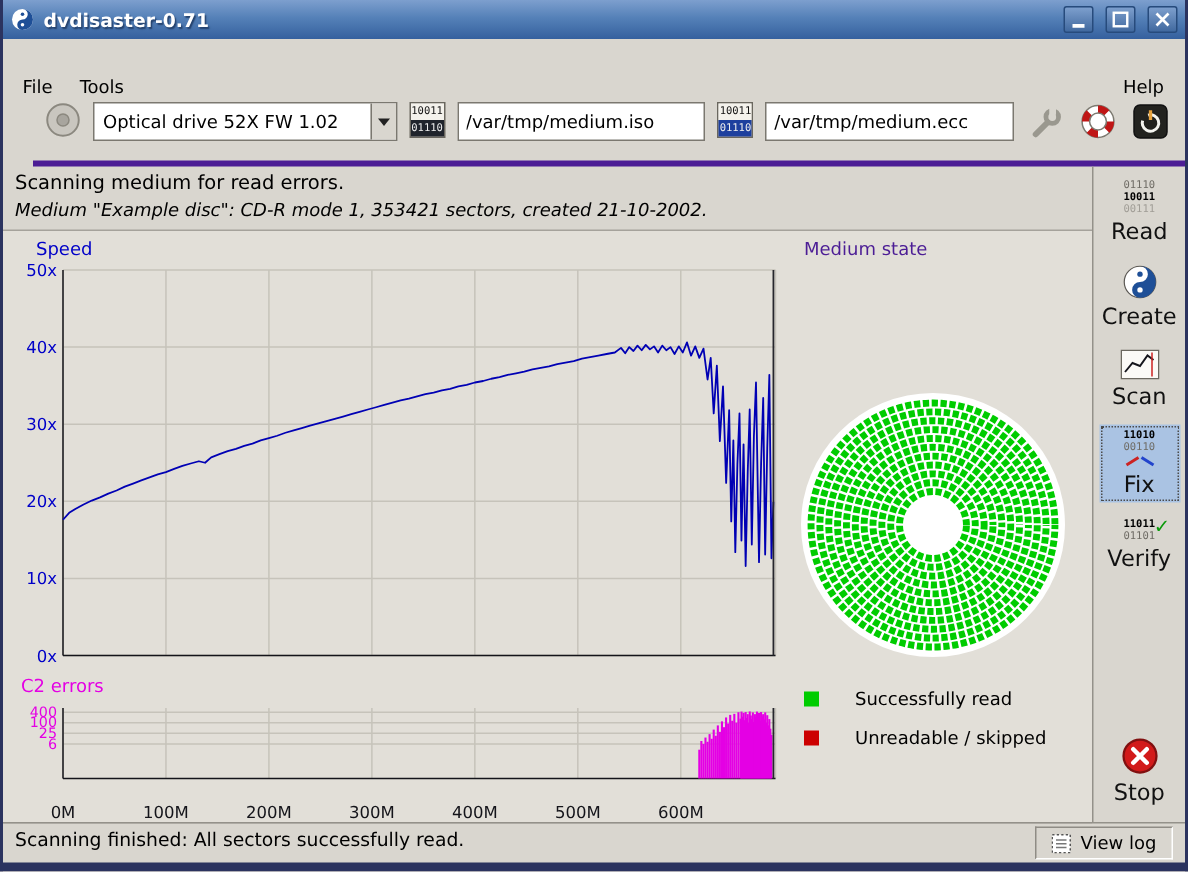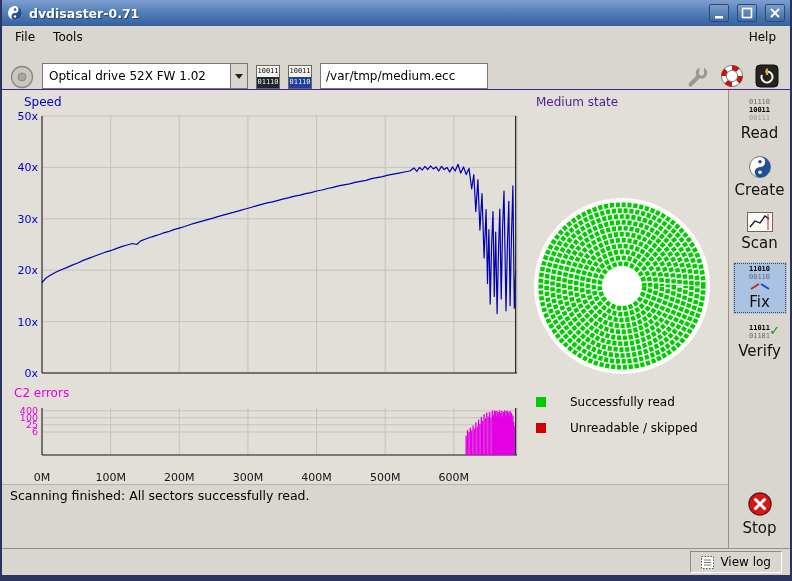--- a/index.html
+++ b/index.html
@@ -12,26 +12,26 @@
 
   
   .titlebar { flex:0 0 26px; background:linear-gradient(to bottom,#7d9fce 0%,#5581b8 45%,#35609e 100%);
     display:flex; align-items:center; padding:0 5px; gap:6px; }
   .title { color:#fff; font-weight:bold; font-size:12.5px; text-shadow:1px 1px 1px #23406b; white-space:nowrap; }
   .titlebar .spacer { flex:1; }
   .tb-btn { width:20px; height:18px; display:flex; align-items:center; justify-content:center;
     background:linear-gradient(to bottom,#7d9fcd,#41699f); border:1px solid #274b7c; border-radius:2px; margin-left:2px; }
 
   
-  .menubar { flex:0 0 21px; display:flex; align-items:center; font-size:12px; padding:0 4px; }
+  .menubar { flex:0 0 21px; display:flex; align-items:center; font-size:12px; padding:0 4px;margin-top:21px; }
   .menu-item { padding:2px 9px; }
   .menu-help { margin-left:auto; padding:2px 10px; }
 
   
-  .toolbar { flex:0 0 43px; display:flex; align-items:flex-end; padding:0 8px; gap:8px; border-bottom:1px solid #4c1d95; }
+  .toolbar { flex:0 0 43px; display:flex; align-items:flex-start; padding:0 8px; gap:8px; border-bottom:4px solid #4c1d95;margin-left:20px; }
   .combo { height:26px; width:206px; display:flex; border:1px solid #7b7870; background:#fff; }
   .combo-text { flex:1; font-size:12px; padding:5px 6px; white-space:nowrap; overflow:hidden; }
   .combo-arrow { width:17px; background:#d9d6cf; border-left:1px solid #7b7870; display:flex; align-items:center; justify-content:center; }
   .arrow-down { width:0; height:0; border-left:4px solid transparent; border-right:4px solid transparent; border-top:5px solid #222; }
   .chip { width:24px; height:24px; border:1px solid #6a675f; display:flex; flex-direction:column;
     font-family:"DejaVu Sans Mono", monospace; font-size:7px; line-height:1; text-align:center; }
   .chip .r1 { flex:1; background:#f4f2ec; color:#111; display:flex; align-items:center; justify-content:center; }
   .chip .r2 { flex:1; background:#20242c; color:#eee; display:flex; align-items:center; justify-content:center; }
   .chip.ecc .r2 { background:#1d3f9e; }
   .entry { height:26px; width:168px; border:1px solid #7b7870; background:#fff; font-size:12px; padding:0 5px; font-family:"DejaVu Sans", sans-serif; }
@@ -118,20 +118,21 @@
     <div class="combo">
       <span class="combo-text">Optical drive 52X FW 1.02</span>
       <span class="combo-arrow">
         <span class="arrow-down"></span>
       </span>
     </div>
     <div class="chip">
       <span class="r1">10011</span>
       <span class="r2">01110</span>
     </div>
+    <input class="entry" value="/var/tmp/medium.iso" style="">
     <div class="chip ecc">
       <span class="r1">10011</span>
       <span class="r2">01110</span>
     </div>
     <input class="entry" value="/var/tmp/medium.ecc" style="">
     <div class="tool-right">
       <span class="tool-btn">
         <svg width="24" height="24">
           <path d="M5.5 20.5 l8 -8" stroke="#9a988f" stroke-width="4" stroke-linecap="round"></path>
           <circle cx="16.5" cy="9" r="4.2" fill="none" stroke="#9a988f" stroke-width="3.2"></circle>
@@ -151,20 +152,24 @@
           <circle cx="12" cy="13" r="5.5" fill="none" stroke="#f5f5f0" stroke-width="2" stroke-dasharray="29 5.6" transform="rotate(-107 12 13)"></circle>
           <line x1="12" y1="4.5" x2="12" y2="11" stroke="#e8a33d" stroke-width="2.2"></line>
         </svg>
       </span>
     </div>
   </div>
 
   <div class="content-row">
     <div class="main-panel">
 
+      <div class="status-area">
+        <div class="status-line1">Scanning medium for read errors.</div>
+        <div class="status-line2">Medium "Example disc": CD-R mode 1, 353421 sectors, created 21-10-2002.</div>
+      </div>
 
       <div class="draw-area">
         <svg id="curve-svg" class="curves" width="726" height="394" style="font-family:'DejaVu Sans',sans-serif;">
             <line x1="40" y1="26" x2="40" y2="283" stroke="#c6c3ba"></line>
             <line x1="40" y1="318" x2="40" y2="365" stroke="#c6c3ba"></line>
             <line x1="108.64161849710983" y1="26" x2="108.64161849710983" y2="283" stroke="#c6c3ba"></line>
             <line x1="108.64161849710983" y1="318" x2="108.64161849710983" y2="365" stroke="#c6c3ba"></line>
             <line x1="177.28323699421966" y1="26" x2="177.28323699421966" y2="283" stroke="#c6c3ba"></line>
             <line x1="177.28323699421966" y1="318" x2="177.28323699421966" y2="365" stroke="#c6c3ba"></line>
             <line x1="245.92485549132948" y1="26" x2="245.92485549132948" y2="283" stroke="#c6c3ba"></line>

